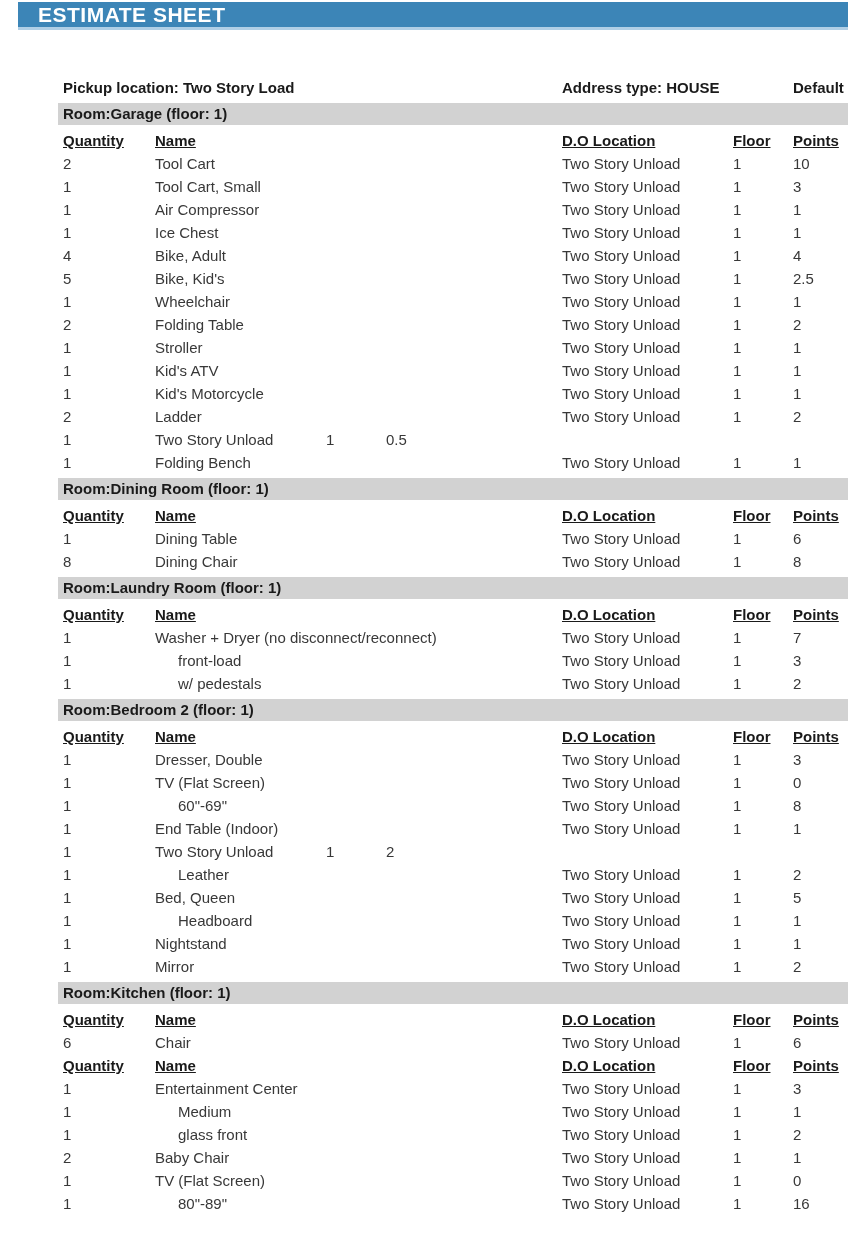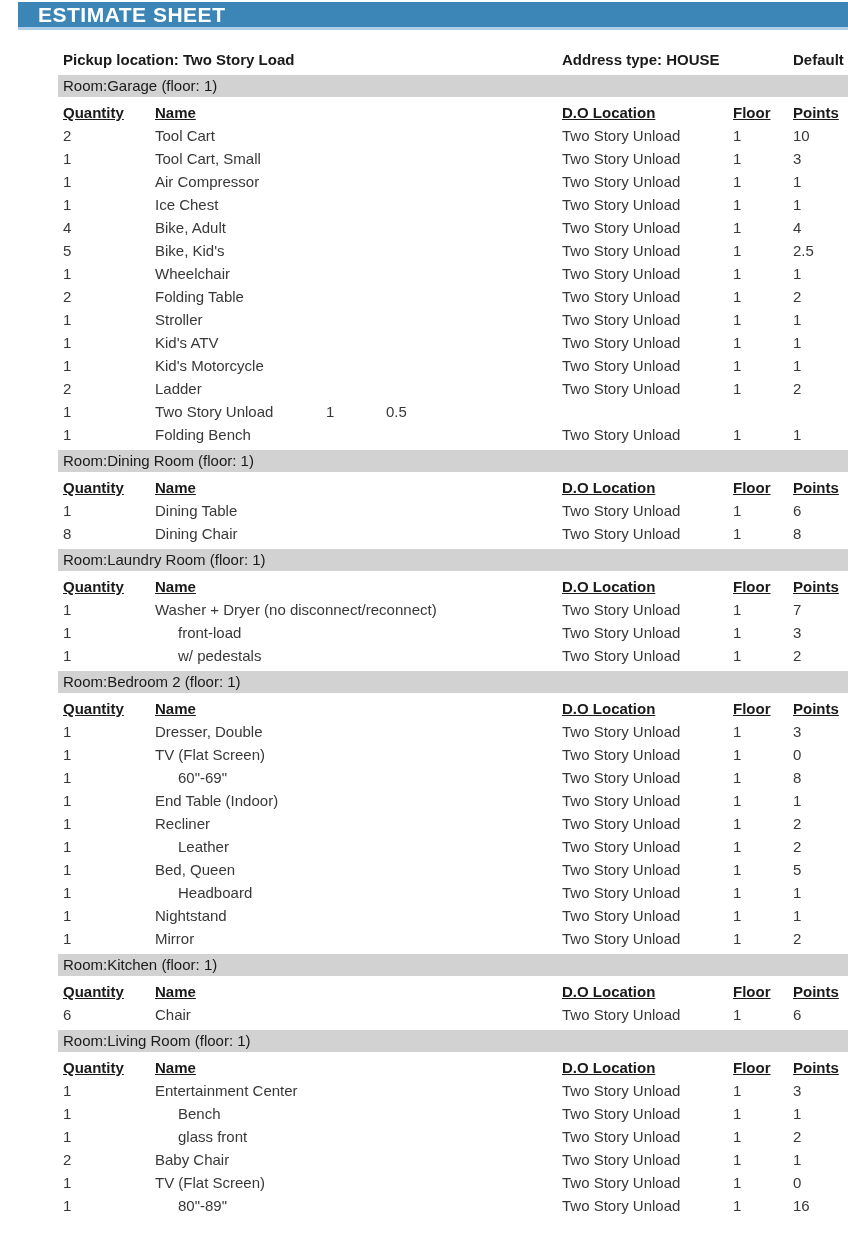--- a/index.html
+++ b/index.html
@@ -21,37 +21,37 @@
     margin-top:2px;margin-left:18px;width:830px;height:28px;
     background:var(--banner-bg);
     border-bottom:3px solid var(--banner-underline);
     display:flex;align-items:center;
   }
   .banner-title{
     color:var(--banner-text);font-size:21px;font-weight:bold;
     padding-left:20px;letter-spacing:0.5px;line-height:28px;white-space:nowrap;
   }
   .content{
-    margin-left:58px;width:790px;margin-top:18px;
+    margin-left:58px;width:790px;margin-top:46px;
   }
   .row{
     display:flex;height:23px;line-height:23px;font-size:15px;
     padding-left:5px;white-space:nowrap;
   }
   .c-qty{width:92px;flex:none;overflow:hidden;}
   .c-name{flex:1;overflow:hidden;}
   .c-name.sub{padding-left:23px;}
   .c-loc{width:171px;flex:none;overflow:hidden;}
   .c-floor{width:60px;flex:none;overflow:hidden;}
   .c-points{width:55px;flex:none;overflow:hidden;}
   .meta{font-weight:bold;color:var(--text-dark);}
   .meta .m-left{flex:1;}
   .room-bar{
     height:22px;line-height:22px;background:var(--room-bar-bg);
-    font-weight:normal;color:var(--text-dark);font-size:15px;
+    font-weight:bold;color:var(--text-dark);font-size:15px;
     padding-left:5px;margin-top:4px;margin-bottom:4px;white-space:nowrap;
   }
   .row.head{font-weight:bold;color:var(--text-dark);text-decoration:underline;}
   .row.item{color:var(--text-body);}
 </style>
 </head>
 <body>
 
 <div class="banner">
   <span class="banner-title">ESTIMATE SHEET</span>
@@ -297,21 +297,20 @@
   <div class="row item">
     <span class="c-qty">1</span>
     <span class="c-name">End Table (Indoor)</span>
     <span class="c-loc">Two Story Unload</span>
     <span class="c-floor">1</span>
     <span class="c-points">1</span>
   </div>
 
   <div class="row item">
     <span class="c-qty">1</span>
-    <span class="c-name">Recliner</span>
     <span class="c-loc">Two Story Unload</span>
     <span class="c-floor">1</span>
     <span class="c-points">2</span>
   </div>
 
   <div class="row item">
     <span class="c-qty">1</span>
     <span class="c-name sub">Leather</span>
     <span class="c-loc">Two Story Unload</span>
     <span class="c-floor">1</span>
@@ -368,42 +367,39 @@
     <span class="c-qty">6</span>
     <span class="c-name">Chair</span>
     <span class="c-loc">Two Story Unload</span>
     <span class="c-floor">1</span>
     <span class="c-points">6</span>
   </div>
 </div>
   </section>
 
   <section class="room-section">
-    <div class="room-bar">
-      <span>Room:Living Room (floor: 1)</span>
-    </div>
     <div class="row head">
       <span class="c-qty">Quantity</span>
       <span class="c-name">Name</span>
       <span class="c-loc">D.O Location</span>
       <span class="c-floor">Floor</span>
       <span class="c-points">Points</span>
     </div>
     <div class="rows">
   <div class="row item">
     <span class="c-qty">1</span>
     <span class="c-name">Entertainment Center</span>
     <span class="c-loc">Two Story Unload</span>
     <span class="c-floor">1</span>
     <span class="c-points">3</span>
   </div>
 
   <div class="row item">
     <span class="c-qty">1</span>
-    <span class="c-name sub">Bench</span>
+    <span class="c-name sub">Medium</span>
     <span class="c-loc">Two Story Unload</span>
     <span class="c-floor">1</span>
     <span class="c-points">1</span>
   </div>
 
   <div class="row item">
     <span class="c-qty">1</span>
     <span class="c-name sub">glass front</span>
     <span class="c-loc">Two Story Unload</span>
     <span class="c-floor">1</span>

